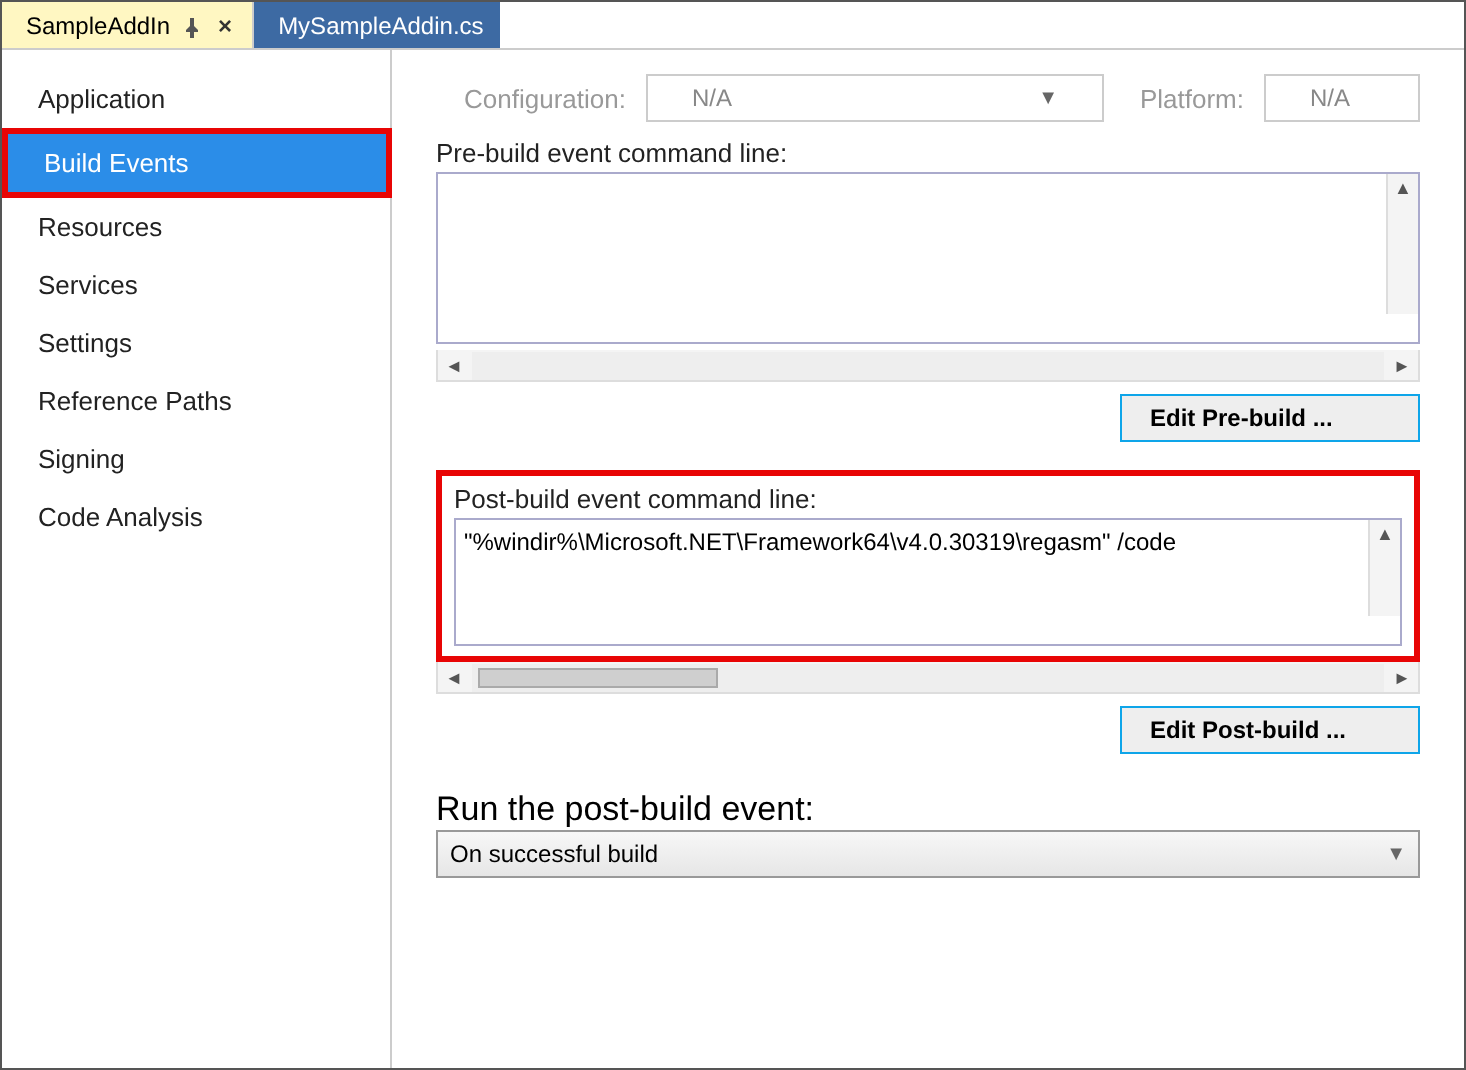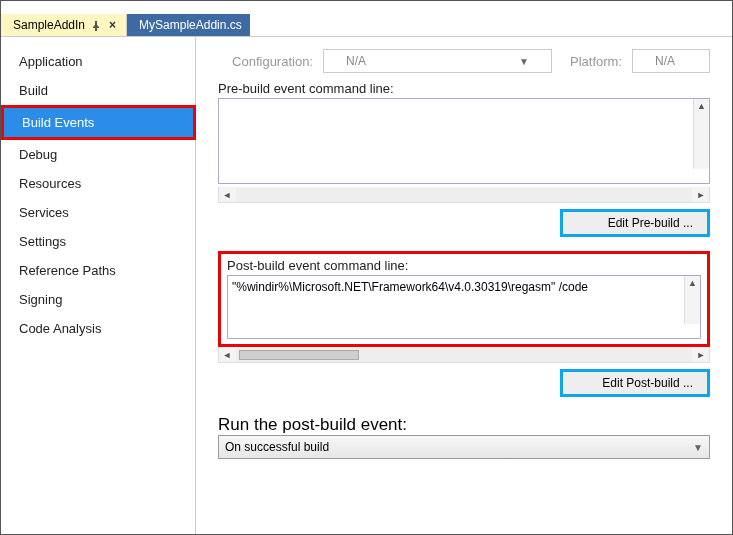--- a/index.html
+++ b/index.html
@@ -1,20 +1,20 @@
 <!DOCTYPE html>
 <html><head>
 <meta charset="utf-8">
 <style>
   * { box-sizing: border-box; margin: 0; padding: 0; }
   body { font-family: "Segoe UI", Tahoma, sans-serif; font-size: 12px; background: #fff; width: 733px; height: 535px; overflow: hidden; }
 
   .root { display: flex; flex-direction: column; height: 100%; border: 1px solid #555; }
 
-  .tabs { display: flex; background: #fff; border-bottom: 1px solid #ccc; height: 36px; align-items: flex-end; }
+  .tabs { display: flex; background: #fff; border-bottom: 1px solid #ccc; height: 24px; }
   .tab { padding: 4px 8px 4px 12px; display: flex; align-items: center; gap: 6px; font-size: 12px; cursor: pointer; }
   .tab.active { background: #fff7c2; border-right: 1px solid #ccc; }
   .tab.inactive { background: #3d6aa3; color: #fff; }
   .pin { display: inline-block; width: 10px; height: 10px; }
   .close { font-weight: bold; color: #333; cursor: pointer; padding: 0 2px; }
 
   .content { display: flex; flex: 1; overflow: hidden; }
   .sidebar { width: 195px; border-right: 1px solid #ccc; padding: 10px 0; }
   .sidebar-item { padding: 7px 18px; font-size: 13px; cursor: pointer; color: #222; position: relative; }
   .sidebar-item.selected {
@@ -40,21 +40,21 @@
     border: 1px solid #aac; background: #fff; padding: 4px 18px 4px 4px; overflow: hidden;
   }
   .vscroll { position: absolute; right: 1px; top: 1px; bottom: 18px; width: 16px; background: #f4f4f4; border-left: 1px solid #ddd; }
   .vscroll .ar { text-align: center; font-size: 9px; color: #555; height: 14px; line-height: 14px; }
   .hscroll { height: 16px; background: #f4f4f4; border: 1px solid #ddd; border-top: none; display: flex; align-items: center; }
   .hscroll .ar { width: 16px; text-align: center; font-size: 9px; color: #555; }
   .hscroll .track { flex: 1; background: #eee; height: 14px; margin: 0 1px; position: relative; }
   .hscroll .thumb { position: absolute; left: 3px; top: 2px; height: 10px; width: 120px; background: #cfcfcf; border: 1px solid #aaa; }
 
   .btn-row { display: flex; justify-content: flex-end; margin: 6px 0 14px 0; }
-  .btn { border: 3px solid #0ea5e9; background: #eee; padding: 4px 14px; font-size: 12px; cursor: pointer; min-width: 150px; text-align: right; }
+  .btn { border: 1px solid #0ea5e9; background: #eee; padding: 4px 14px; font-size: 12px; cursor: pointer; min-width: 150px; text-align: left; font-weight: bold; }
 
   .post-block { border: 3px solid #e80505; padding: 4px 6px 2px 6px; margin-bottom: 0; }
   .post-block .ta { height: 64px; }
 
   .run-label { font-size: 17px; margin-top: 18px; margin-bottom: 0; }
   .dropdown { width: 100%; height: 24px; border: 1px solid #999; background: linear-gradient(#f7f7f7,#e6e6e6); display: flex; align-items: center; justify-content: space-between; padding: 0 6px; cursor: pointer; }
 </style>
 </head>
 <body>
 
@@ -72,25 +72,23 @@
     </div>
     <div class="tab inactive">
       <span>MySampleAddin.cs</span>
     </div>
   </div>
 
   <div class="content">
 
     <div class="sidebar">
       <div class="sidebar-item">Application</div>
-      <div class="sidebar-item">Build</div>
       <div class="sidebar-hl">
         <div class="sidebar-item selected">Build Events</div>
       </div>
-      <div class="sidebar-item">Debug</div>
       <div class="sidebar-item">Resources</div>
       <div class="sidebar-item">Services</div>
       <div class="sidebar-item">Settings</div>
       <div class="sidebar-item">Reference Paths</div>
       <div class="sidebar-item">Signing</div>
       <div class="sidebar-item">Code Analysis</div>
     </div>
 
     <div class="main">
 

